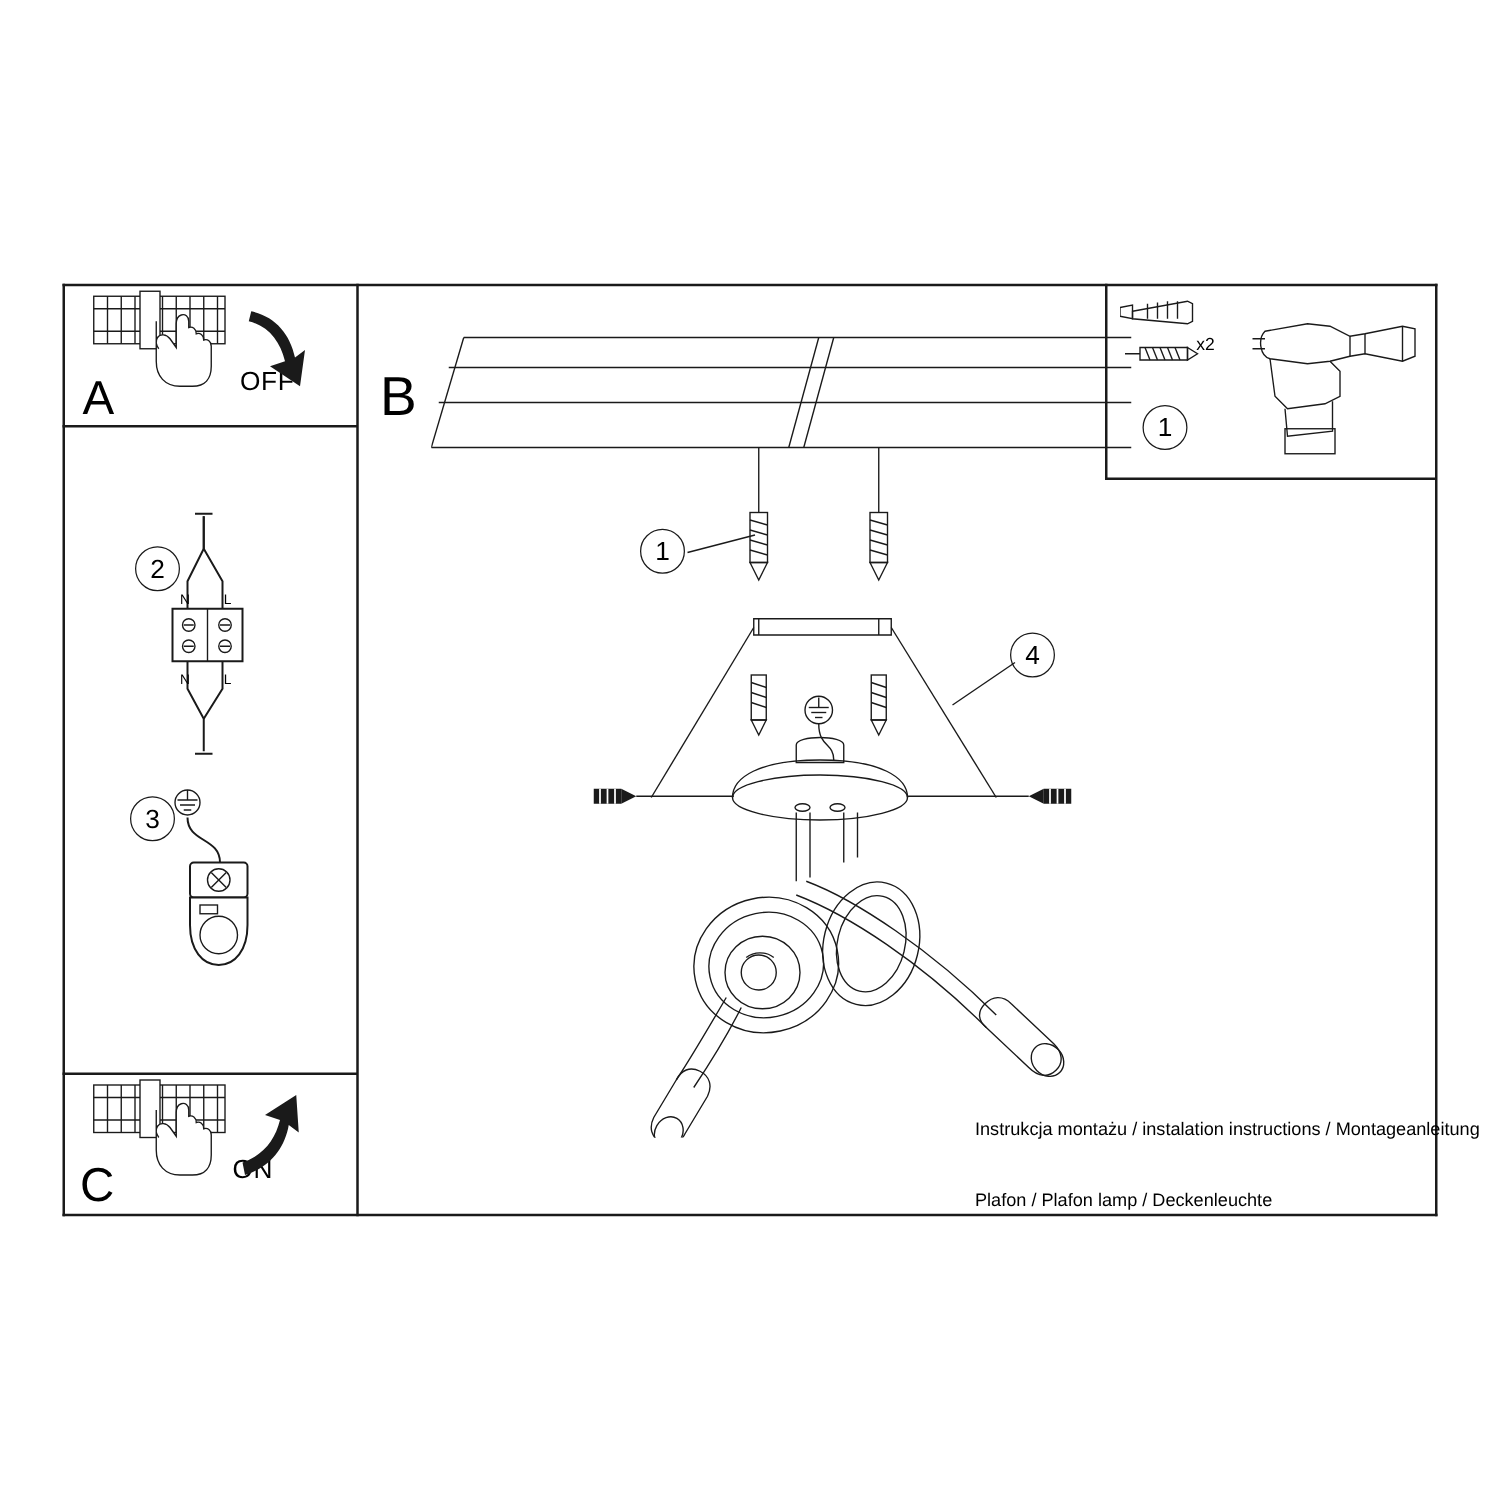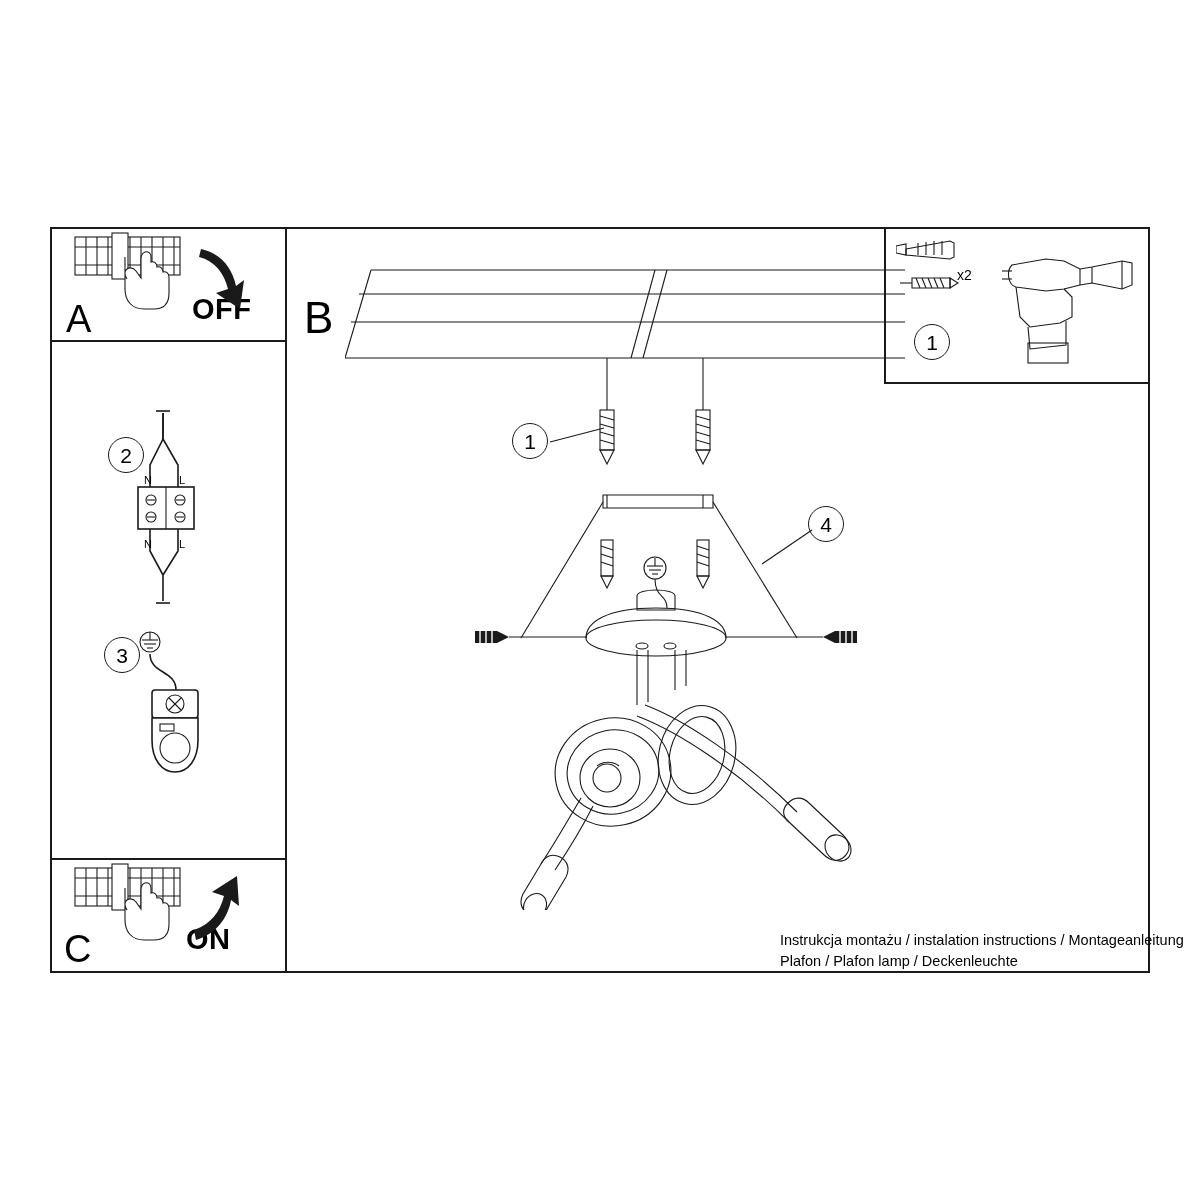--- a/index.html
+++ b/index.html
@@ -31,22 +31,22 @@
   
   .step-letter {
     position: absolute;
     font-size: 38px;
     font-weight: 400;
     line-height: 1;
     font-family: "Liberation Sans", sans-serif;
   }
   .word-label {
     position: absolute;
-    font-size: 29px;
-    font-weight: 700;
+    font-size: 21px;
+    font-weight: 400;
     line-height: 1;
     letter-spacing: 0.5px;
   }
   .circle-num {
     position: absolute;
     width: 36px;
     height: 36px;
     border: 1.6px solid #1a1a1a;
     border-radius: 50%;
     box-sizing: border-box;
@@ -416,16 +416,16 @@
     </svg>
   </div>
 
   <div class="circle-num" style="left:808px; top:506px;">4</div>
   <div class="abs" style="left:760px; top:528px; width:56px; height:40px;">
     <svg width="56" height="40" viewBox="0 0 56 40">
       <line class="s-thin" x1="2" y1="36" x2="52" y2="2"></line>
     </svg>
   </div>
 
-  <div class="footer-text" style="left:780px; top:930px;">Instrukcja montażu / instalation instructions / Montageanleitung</div>
+  <div class="footer-text" style="left:780px; top:894px;">Instrukcja montażu / instalation instructions / Montageanleitung</div>
   <div class="footer-text" style="left:780px; top:951px;">Plafon / Plafon lamp / Deckenleuchte</div>
 
 </div>
 
 </body></html>

